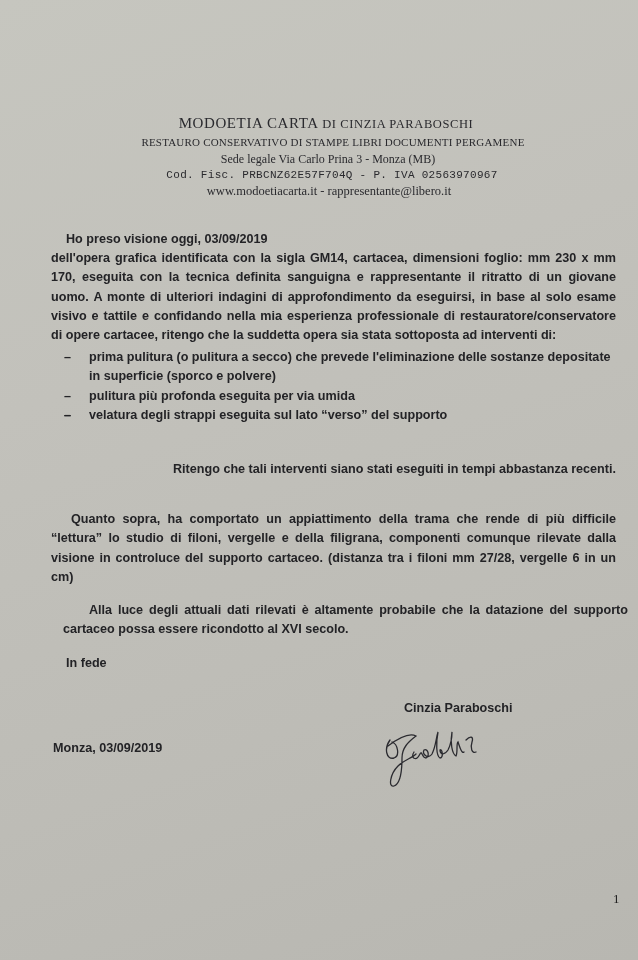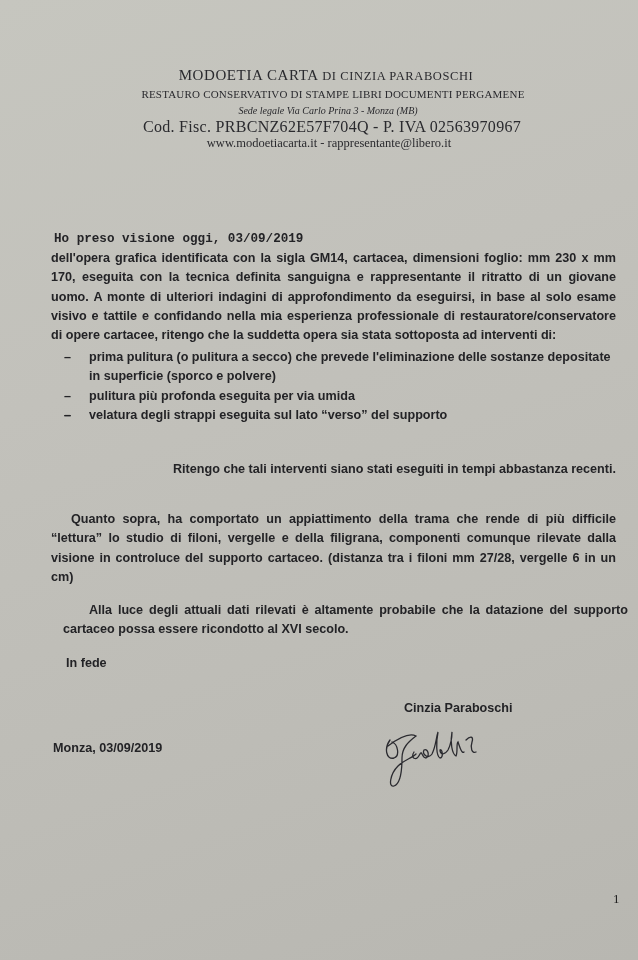--- a/index.html
+++ b/index.html
@@ -7,34 +7,34 @@
     width: 638px; height: 960px; overflow: hidden;
     background: linear-gradient(160deg, #c6c6bf 0%, #c2c1bb 35%, #bdbcb6 70%, #b8b7b1 100%);
     position: relative;
     color: #1f1f22;
   }
   .page { position: absolute; inset: 0; }
   .letterhead {
     position: absolute; top: 66px; left: 0; width: 638px; text-align: center;
     font-family: "Liberation Serif", "DejaVu Serif", serif; color: #2a2a2e;
   }
-  .lh-line1 { font-size: 15px; letter-spacing: 0.6px; line-height: 19px; margin-left: 14px; }
+  .lh-line1 { font-size: 15px; letter-spacing: 0.6px; line-height: 19px; margin-left: 14px; margin-top: 48px; }
   .lh-line1 .small { font-size: 12.5px; }
   .lh-line2 { font-size: 11px; letter-spacing: 0.2px; line-height: 17px; margin-left: 28px; }
-  .lh-line3 { font-size: 10px; font-style: italic; line-height: 16px; margin-left: 18px; }
-  .lh-line4 { font-family: Liberation Serif, serif; font-size: 16px; line-height: 16px; margin-left: 26px; letter-spacing: 0.3px; }
+  .lh-line3 { font-size: 12px; line-height: 16px; margin-left: 18px; }
+  .lh-line4 { font-family: Liberation Mono, monospace; font-size: 11px; line-height: 16px; margin-left: 26px; letter-spacing: 0.3px; }
   .lh-line5 { font-size: 12.5px; line-height: 16px; margin-left: 20px; }
 
   .body-text {
     font-family: "Liberation Sans", "DejaVu Sans", sans-serif;
     font-size: 12.6px; font-weight: bold; color: #232326;
     position: absolute; left: 51px; width: 565px; line-height: 19.3px;
     text-align: justify;
   }
-  .intro-first { top: 230px; left: 54px; font-family: Liberation Mono, monospace; }
+  .intro-first { top: 230px; left: 66px; }
   .intro-para { top: 249px; }
   .list { top: 348px; left: 64px; width: 555px; list-style: none; margin: 0; padding: 0; }
   .list li { position: relative; padding-left: 25px; text-align: left; }
   .list li .dash { position: absolute; left: 0; top: 0; }
   .ritengo { top: 460px; text-align: right; }
   .quanto { top: 510px; text-indent: 20px; }
   .alla { top: 601px; text-indent: 26px; margin-left: 12px; }
   .infede { top: 654px; left: 66px; }
   .signer-name { top: 699px; left: 404px; width: auto; }
   .place-date { top: 739px; left: 53px; width: auto; }

